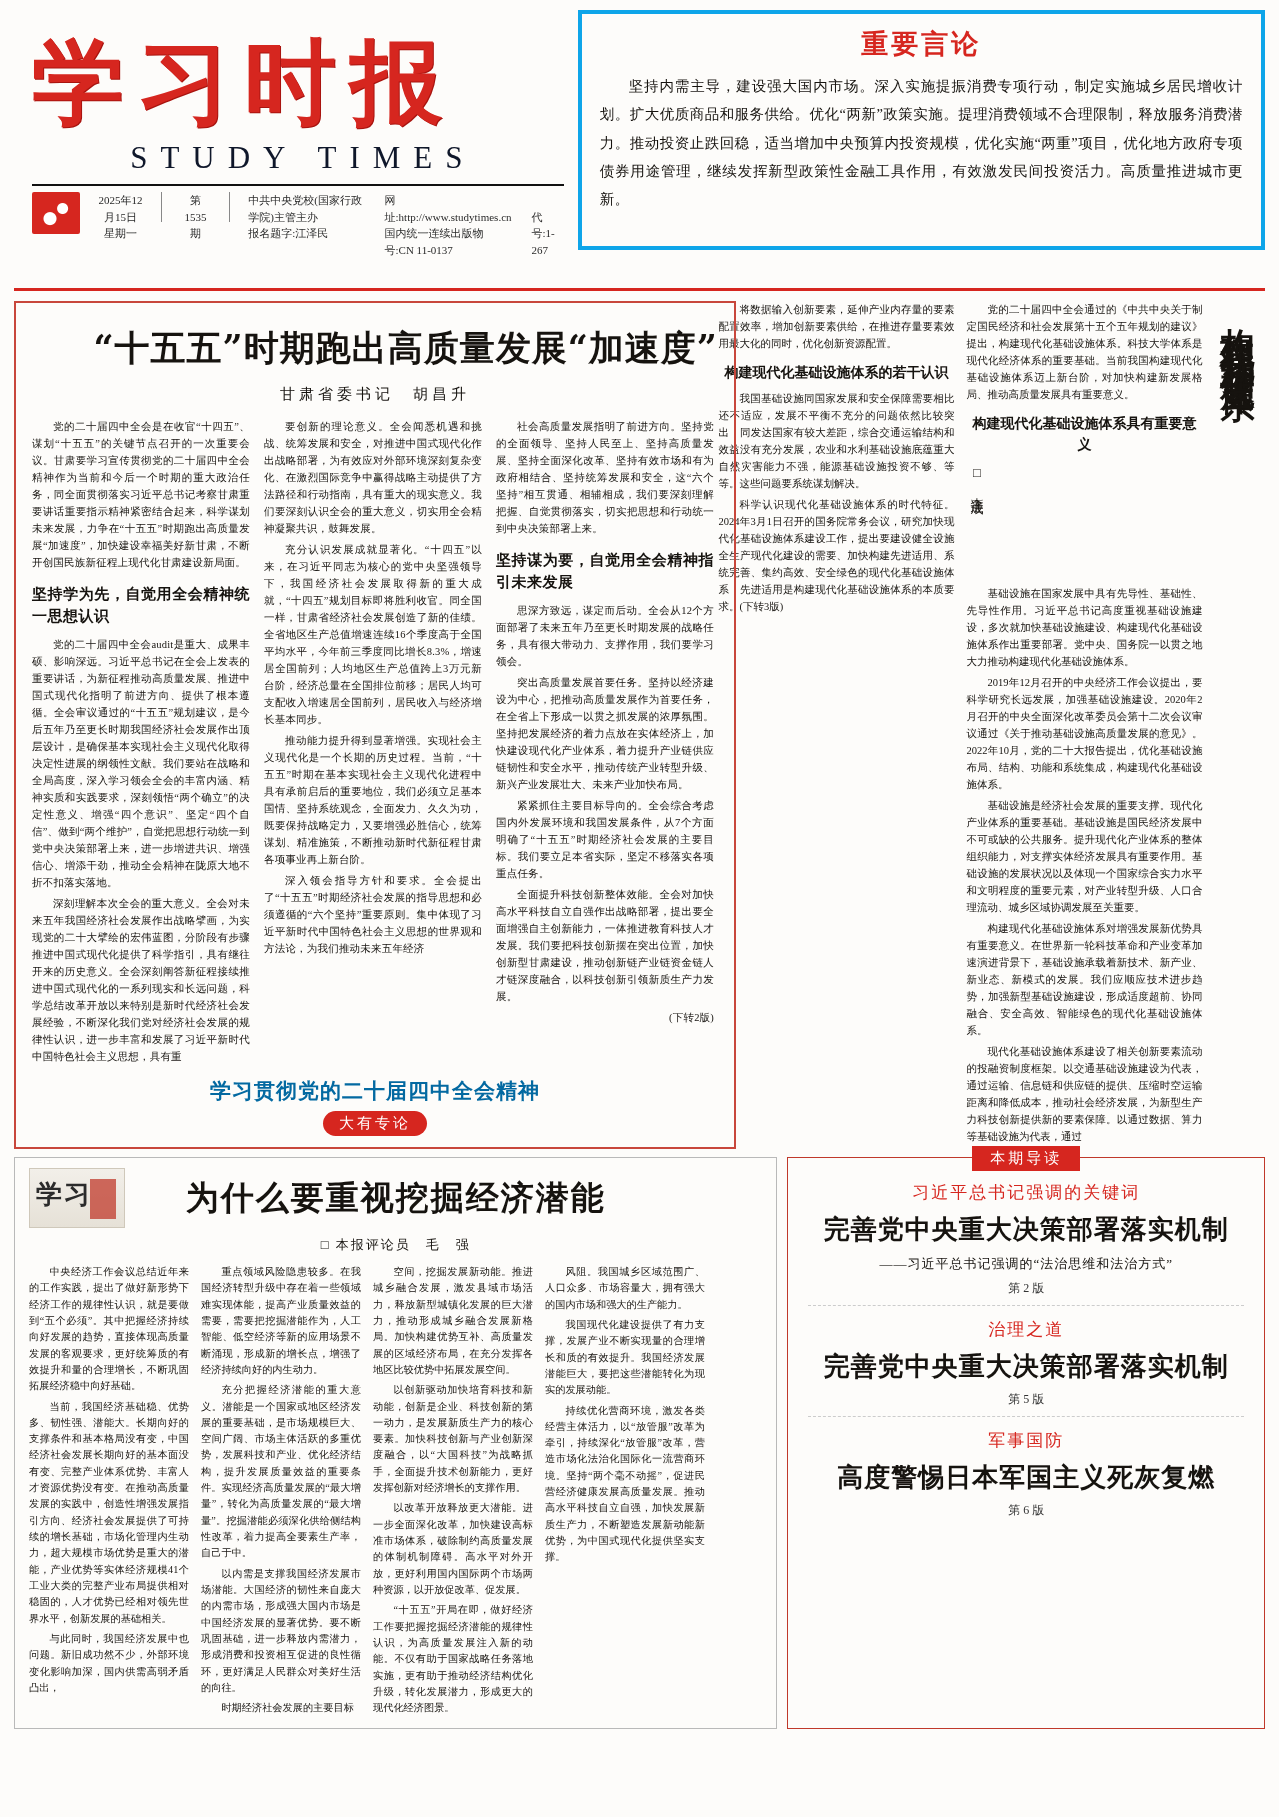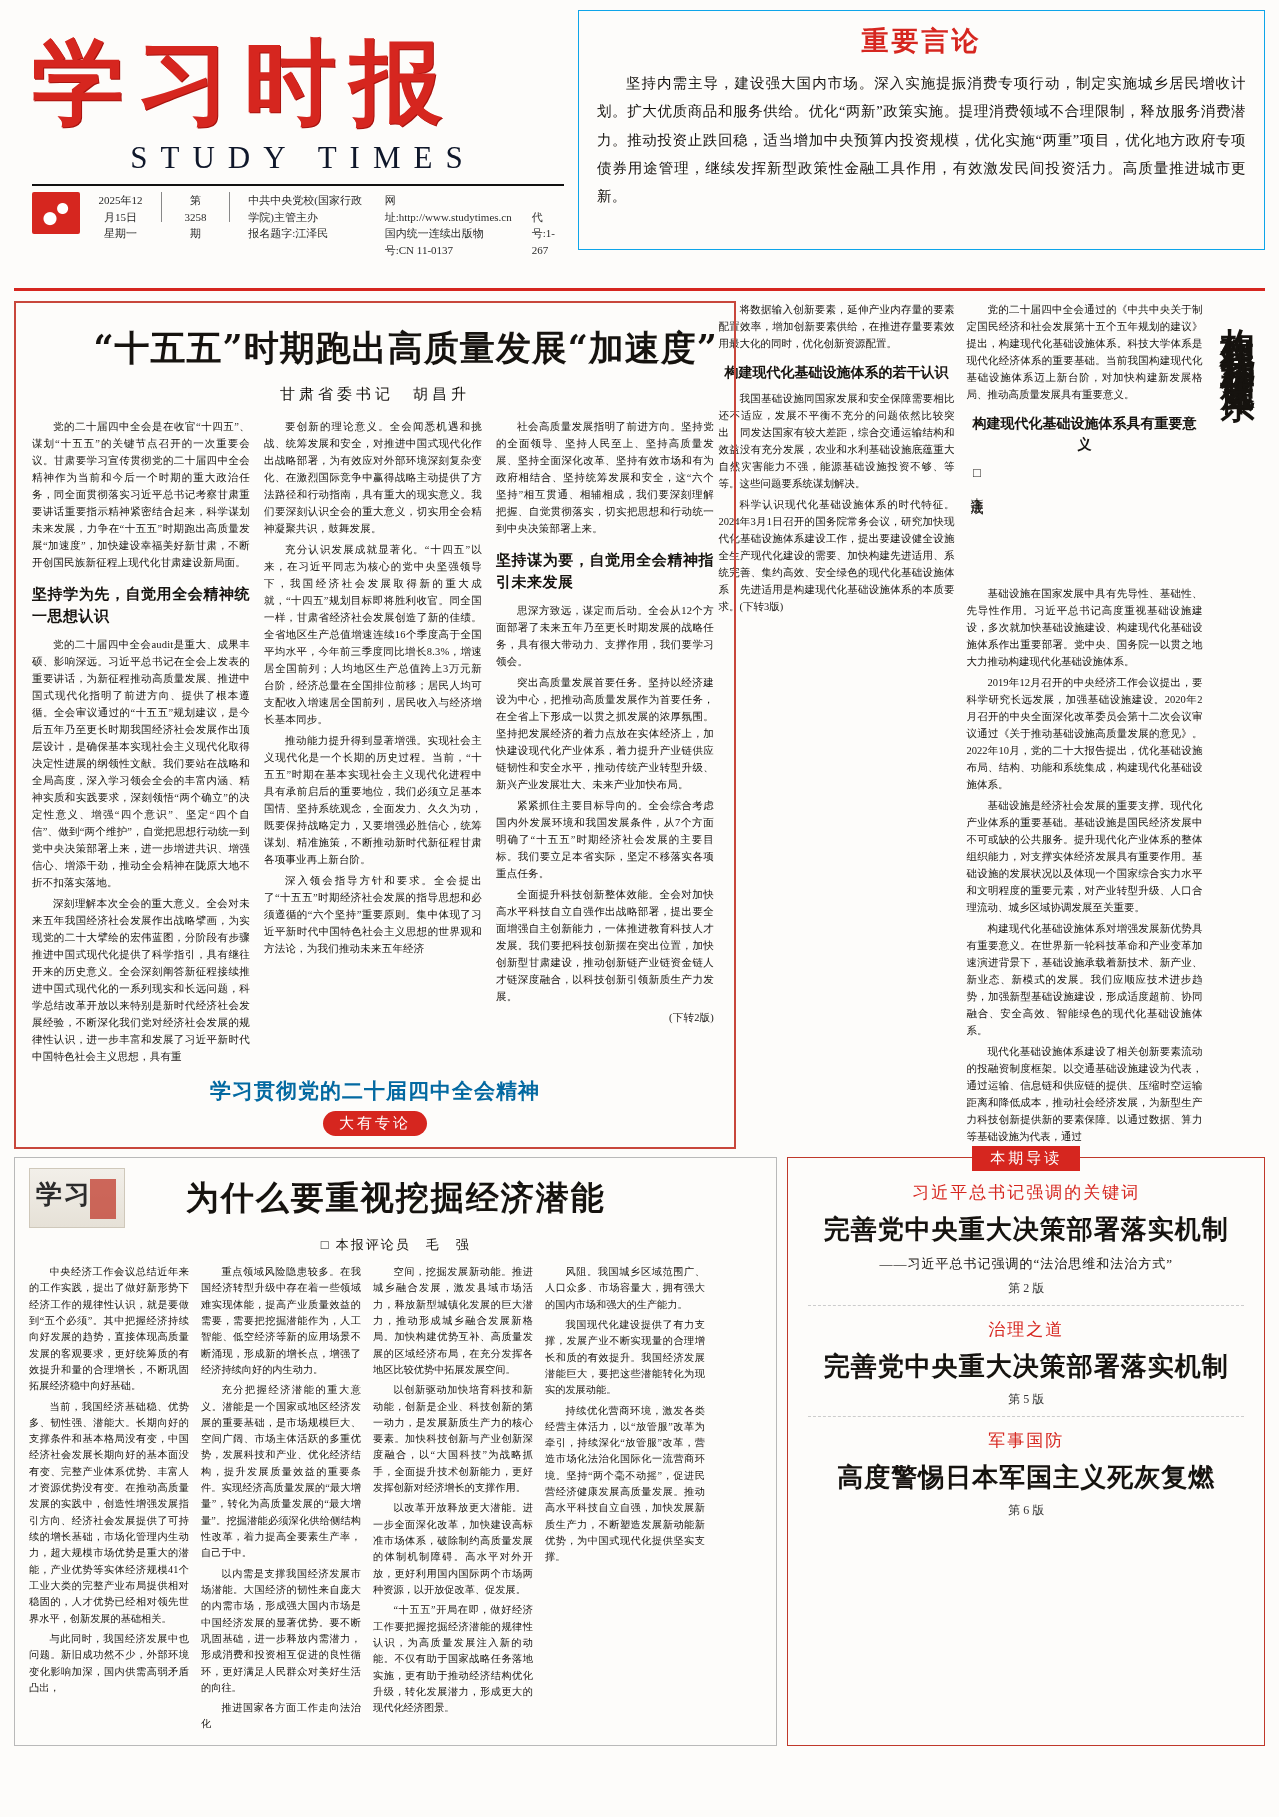--- a/index.html
+++ b/index.html
@@ -50,21 +50,21 @@
   }
   .mast-col { line-height:1.5; }
   .mast-col.date { text-align:center; padding:0 6px; }
   .mast-col.issue { text-align:center; padding:0 8px; }
   .mast-col.meta { padding-left:8px; }
   .mast-col.meta2 { padding-left:10px; }
   .divider-v { border-left:1px solid #888; height:30px; }
 
   
   .topbox {
-    width:736px; border:1px solid #0ea5e9; padding:12px 18px 14px;
+    width:736px; border:4px solid #0ea5e9; padding:12px 18px 14px;
     height:240px;
   }
   .topbox h2 {
     margin:0 0 10px; text-align:center; color:#d6261f;
     font-size:27px; font-family:"DejaVu Serif", serif; font-weight:700; letter-spacing:3px;
   }
   .topbox p {
     margin:0; font-size:14.5px; line-height:1.95; text-align:justify; letter-spacing:.4px;
     text-indent:2em;
   }
@@ -173,21 +173,21 @@
       <div class="mast-title">学习时报</div>
       <div class="mast-sub">STUDY TIMES</div>
       <div class="mast-rule"></div>
       <div class="mast-info">
         <div class="mast-logo"></div>
         <div class="mast-col date">
           <div>2025年12月15日</div>
           <div>星期一</div>
         </div>
         <div class="divider-v"></div>
-        <div class="mast-col issue">第 3258 期</div>
+        <div class="mast-col issue">第 1535 期</div>
         <div class="divider-v"></div>
         <div class="mast-col meta">
           <div>中共中央党校(国家行政学院)主管主办</div>
           <div>报名题字:江泽民</div>
         </div>
         <div class="mast-col meta2">
           <div>网址:http://www.studytimes.cn</div>
           <div>国内统一连续出版物号:CN 11-0137</div>
         </div>
         <div class="mast-col meta2">
@@ -278,21 +278,21 @@
       <div class="cols4">
         <div class="col4">
           <p>中央经济工作会议总结近年来的工作实践，提出了做好新形势下经济工作的规律性认识，就是要做到“五个必须”。其中把握经济持续向好发展的趋势，直接体现高质量发展的客观要求，更好统筹质的有效提升和量的合理增长，不断巩固拓展经济稳中向好基础。</p>
           <p>当前，我国经济基础稳、优势多、韧性强、潜能大。长期向好的支撑条件和基本格局没有变，中国经济社会发展长期向好的基本面没有变、完整产业体系优势、丰富人才资源优势没有变。在推动高质量发展的实践中，创造性增强发展指引方向、经济社会发展提供了可持续的增长基础，市场化管理内生动力，超大规模市场优势是重大的潜能，产业优势等实体经济规模41个工业大类的完整产业布局提供相对稳固的，人才优势已经相对领先世界水平，创新发展的基础相关。</p>
           <p>与此同时，我国经济发展中也问题。新旧成功然不少，外部环境变化影响加深，国内供需高弱矛盾凸出，</p>
         </div>
         <div class="col4">
           <p>重点领域风险隐患较多。在我国经济转型升级中存在着一些领域难实现体能，提高产业质量效益的需要，需要把挖掘潜能作为，人工智能、低空经济等新的应用场景不断涌现，形成新的增长点，增强了经济持续向好的内生动力。</p>
           <p>充分把握经济潜能的重大意义。潜能是一个国家或地区经济发展的重要基础，是市场规模巨大、空间广阔、市场主体活跃的多重优势，发展科技和产业、优化经济结构，提升发展质量效益的重要条件。实现经济高质量发展的“最大增量”，转化为高质量发展的“最大增量”。挖掘潜能必须深化供给侧结构性改革，着力提高全要素生产率，自己于中。</p>
           <p>以内需是支撑我国经济发展市场潜能。大国经济的韧性来自庞大的内需市场，形成强大国内市场是中国经济发展的显著优势。要不断巩固基础，进一步释放内需潜力，形成消费和投资相互促进的良性循环，更好满足人民群众对美好生活的向往。</p>
-          <p>推进国家各方面工作走向法治化</p>
+          <p>时期经济社会发展的主要目标</p>
         </div>
         <div class="col4">
           <p>空间，挖掘发展新动能。推进城乡融合发展，激发县域市场活力，释放新型城镇化发展的巨大潜力，推动形成城乡融合发展新格局。加快构建优势互补、高质量发展的区域经济布局，在充分发挥各地区比较优势中拓展发展空间。</p>
           <p>以创新驱动加快培育科技和新动能，创新是企业、科技创新的第一动力，是发展新质生产力的核心要素。加快科技创新与产业创新深度融合，以“大国科技”为战略抓手，全面提升技术创新能力，更好发挥创新对经济增长的支撑作用。</p>
           <p>以改革开放释放更大潜能。进一步全面深化改革，加快建设高标准市场体系，破除制约高质量发展的体制机制障碍。高水平对外开放，更好利用国内国际两个市场两种资源，以开放促改革、促发展。</p>
           <p>“十五五”开局在即，做好经济工作要把握挖掘经济潜能的规律性认识，为高质量发展注入新的动能。不仅有助于国家战略任务落地实施，更有助于推动经济结构优化升级，转化发展潜力，形成更大的现代化经济图景。</p>
         </div>
         <div class="col4">
           <p>风阻。我国城乡区域范围广、人口众多、市场容量大，拥有强大的国内市场和强大的生产能力。</p>
           <p>我国现代化建设提供了有力支撑，发展产业不断实现量的合理增长和质的有效提升。我国经济发展潜能巨大，要把这些潜能转化为现实的发展动能。</p>

